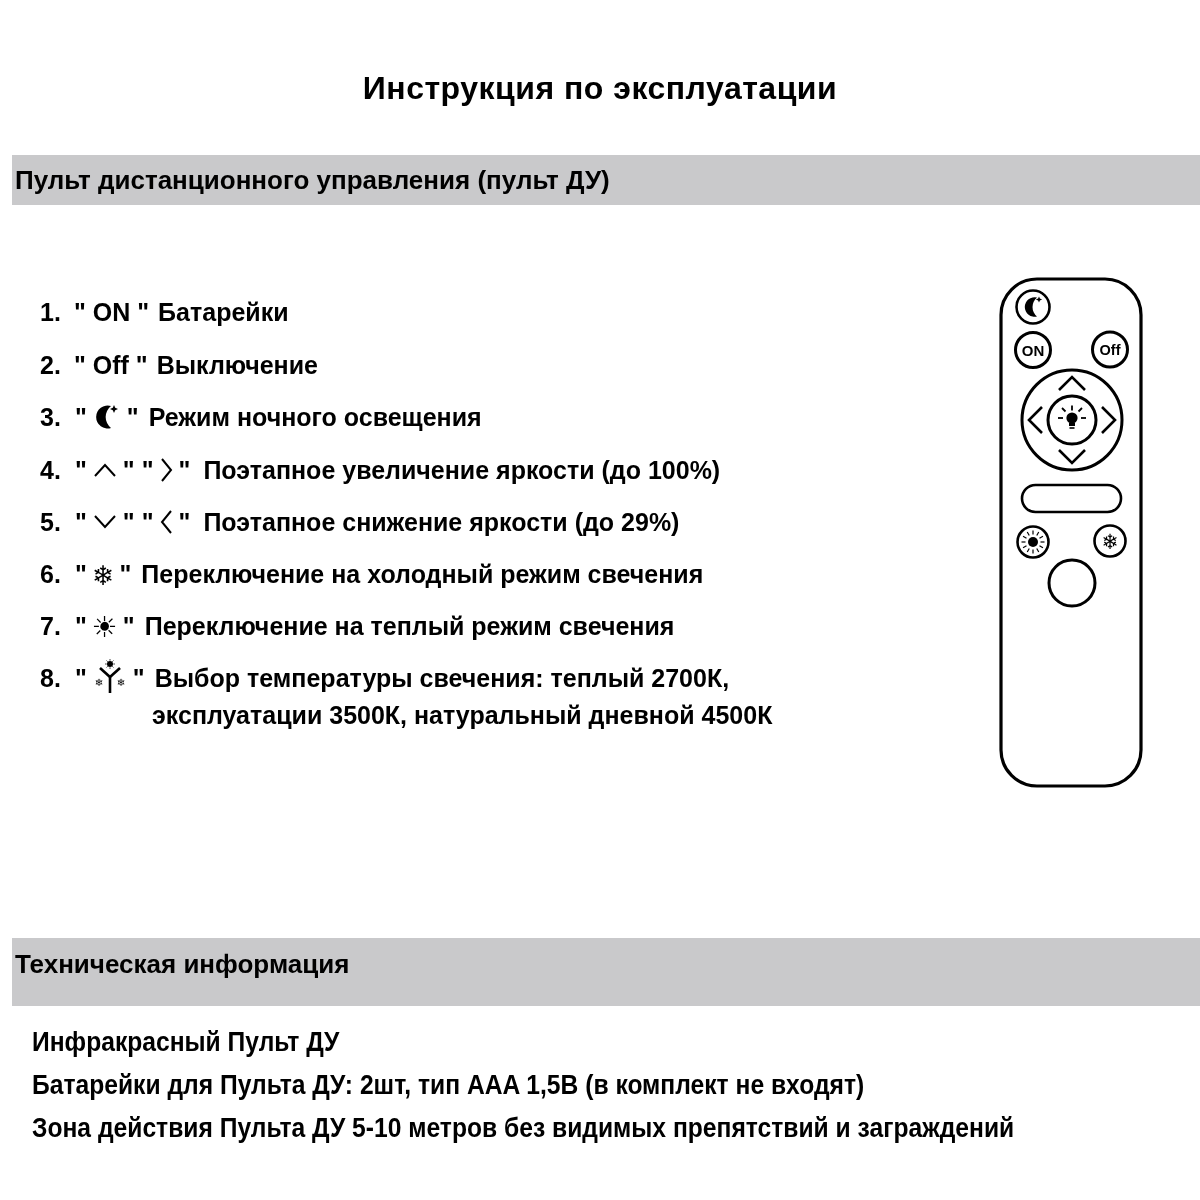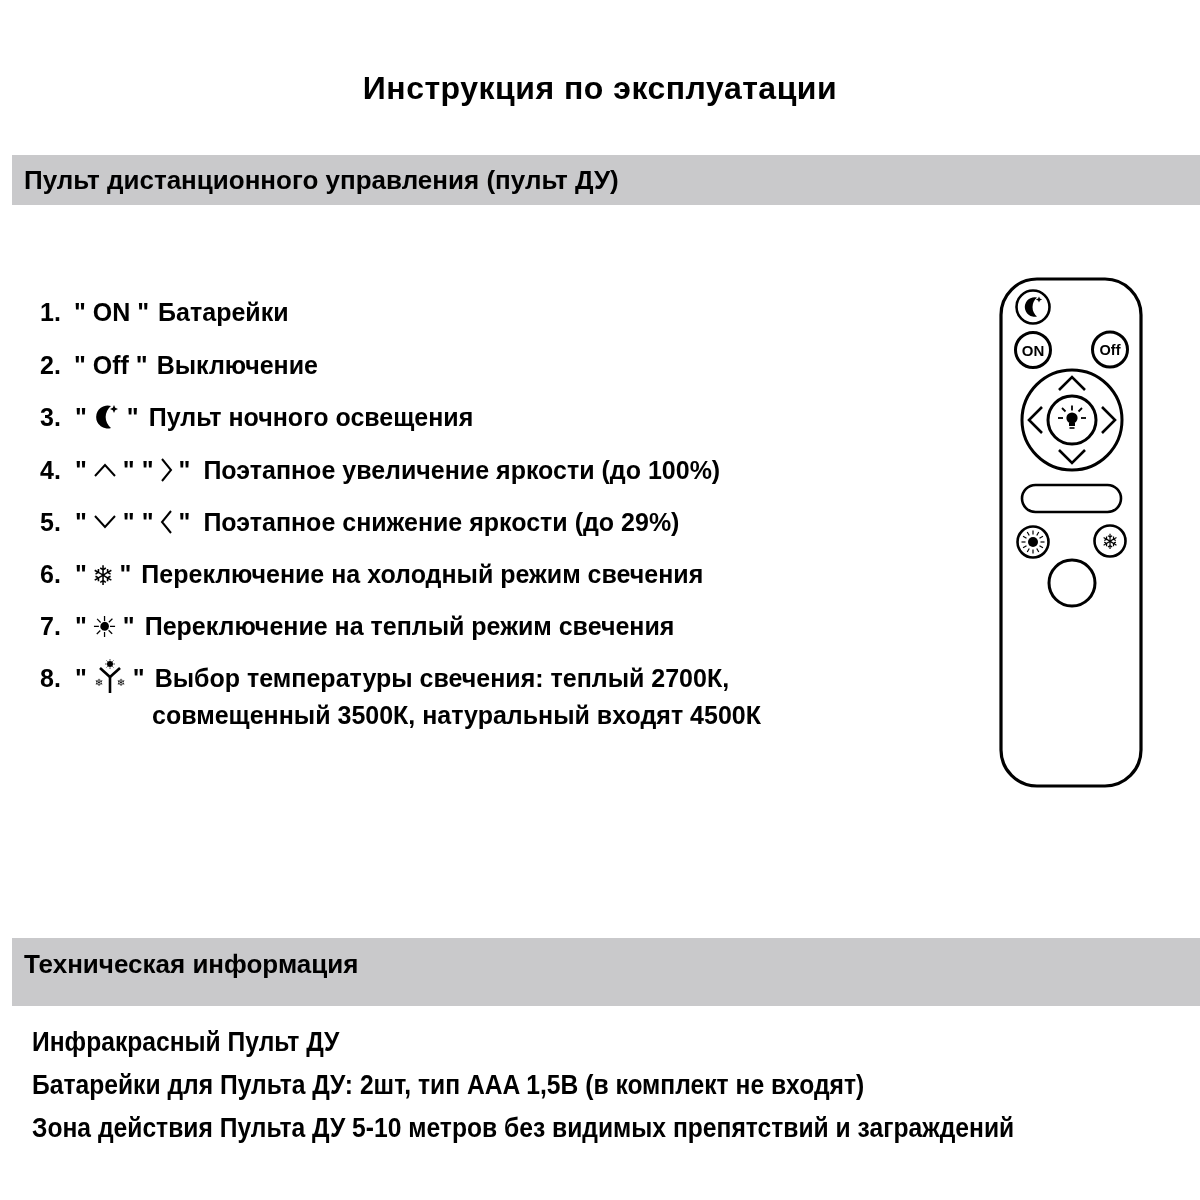--- a/index.html
+++ b/index.html
@@ -10,21 +10,21 @@
   }
   .abs{position:absolute;}
   .page-title{
     top:70px;left:0;width:1200px;text-align:center;
     font-size:32px;letter-spacing:0.5px;
   }
   .section-bar{
     left:12px;right:0;height:50px;background:#c9c9cb;
   }
   .section-bar .bar-label{
-    display:block;font-size:26px;line-height:50px;padding-left:12px;
+    display:block;font-size:26px;line-height:50px;padding-left:3px;
   }
   .li{
     left:40px;font-size:25px;white-space:nowrap;line-height:33px;
   }
   .num{display:inline-block;width:33px;}
   .q{padding:0 2px;}
   .key{padding:0 1px;}
   .txt{margin-left:8px;}
   .txt-gap{margin-left:11px;}
   .icn{vertical-align:middle;position:relative;top:-2px;margin:0 3px;}
@@ -58,21 +58,21 @@
 </div>
 
 <div class="abs li" style="top:349px;">
   <span class="num">2.</span><span class="key">" Off "</span><span class="txt">Выключение</span>
 </div>
 
 <div class="abs li" style="top:401px;">
   <span class="num">3.</span><span class="q">"</span><svg class="icn" width="30" height="30" viewBox="0 0 30 30">
       <path d="M 19 4 A 11.5 11.5 0 1 0 19 26 A 14 14 0 0 1 19 4 Z" fill="#000"></path>
       <polygon points="22,3 23.2,5.8 26,7 23.2,8.2 22,11 20.8,8.2 18,7 20.8,5.8" fill="#000"></polygon>
-    </svg><span class="q">"</span><span class="txt">Пульт ночного освещения</span>
+    </svg><span class="q">"</span><span class="txt">Режим ночного освещения</span>
 </div>
 
 <div class="abs li" style="top:454px;">
   <span class="num">4.</span><span class="q">"</span><svg class="icn" width="26" height="16" viewBox="0 0 26 16">
       <polyline points="3,14 13,3 23,14" fill="none" stroke="#000" stroke-width="2"></polyline>
     </svg><span class="q">" "</span><svg class="icn" width="15" height="28" viewBox="0 0 15 28">
       <polyline points="3,3 12,14 3,25" fill="none" stroke="#000" stroke-width="2"></polyline>
     </svg><span class="q">"</span><span class="txt txt-gap">Поэтапное увеличение яркости (до 100%)</span>
 </div>
 
@@ -106,21 +106,21 @@
           <line x1="21.4" y1="5" x2="22.8" y2="5"></line>
           <line x1="14.6" y1="1.6" x2="15.6" y2="2.6"></line>
           <line x1="21.4" y1="1.6" x2="20.4" y2="2.6"></line>
           <line x1="14.6" y1="8.4" x2="15.6" y2="7.4"></line>
           <line x1="21.4" y1="8.4" x2="20.4" y2="7.4"></line>
         </g>
         <text class="snow-txt" x="7" y="27" font-size="10" text-anchor="middle">❄</text>
         <text class="snow-txt" x="29" y="27" font-size="10" text-anchor="middle">❄</text>
       </svg><span class="q">"</span><span class="txt">Выбор температуры свечения: теплый 2700К,</span>
   </div>
-  <div class="line2">совмещенный 3500К, натуральный входят 4500К</div>
+  <div class="line2">эксплуатации 3500К, натуральный дневной 4500К</div>
 </div>
 
 <svg class="abs remote-svg" width="148" height="514" viewBox="0 0 148 514">
 
   <rect x="3" y="2" width="140" height="507" rx="36" fill="#fff" stroke="#000" stroke-width="3.2"></rect>
 
   <g>
     <circle cx="35" cy="30" r="16.5" fill="none" stroke="#000" stroke-width="2.6"></circle>
     <path d="M 39 20.5 A 9.8 9.8 0 1 0 39 39.5 A 12.3 12.3 0 0 1 39 20.5 Z" fill="#000"></path>
     <polygon points="41,19.4 41.9,21.6 44.1,22.5 41.9,23.4 41,25.6 40.1,23.4 37.9,22.5 40.1,21.6" fill="#000"></polygon>

